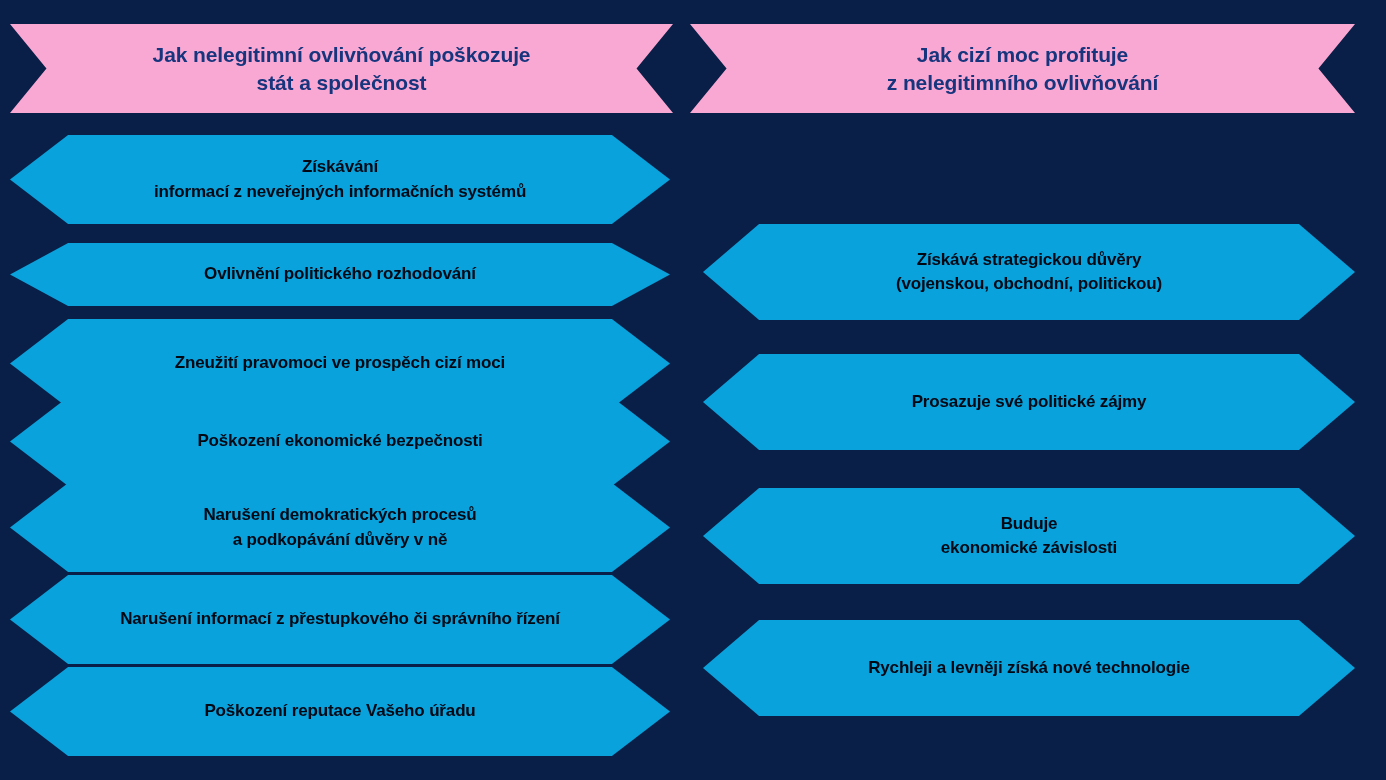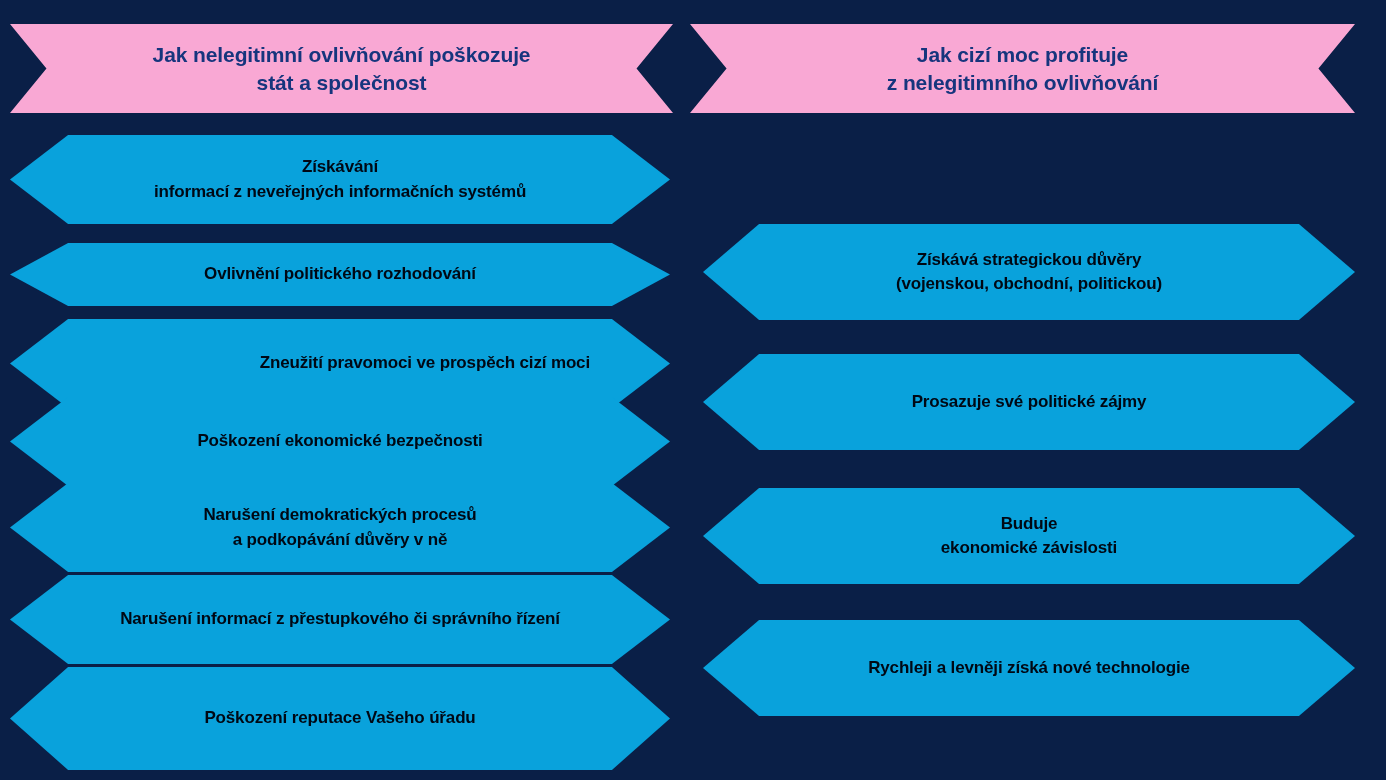--- a/index.html
+++ b/index.html
@@ -96,34 +96,34 @@
   </div>
 
   <div class="hexcol hexcol-left">
     <div class="hex" style="top:135px;height:89px;">
       <span class="hex-label">Získávání
 informací z neveřejných informačních systémů</span>
     </div>
     <div class="hex" style="top:243px;height:63px;">
       <span class="hex-label">Ovlivnění politického rozhodování</span>
     </div>
-    <div class="hex" style="top:319px;height:89px;justify-content:flex-end;">
+    <div class="hex" style="top:319px;height:89px;">
       <span class="hex-label">Zneužití pravomoci ve prospěch cizí moci</span>
     </div>
     <div class="hex" style="top:397px;height:89px;">
       <span class="hex-label">Poškození ekonomické bezpečnosti</span>
     </div>
     <div class="hex" style="top:483px;height:89px;">
       <span class="hex-label">Narušení demokratických procesů
 a podkopávání důvěry v ně</span>
     </div>
     <div class="hex" style="top:575px;height:89px;">
       <span class="hex-label">Narušení informací z přestupkového či správního řízení</span>
     </div>
-    <div class="hex" style="top:667px;height:103px;text-align:center;">
+    <div class="hex" style="top:667px;height:89px;text-align:center;">
       <span class="hex-label">Poškození reputace Vašeho úřadu</span>
     </div>
   </div>
 
   <div class="hexcol hexcol-right">
     <div class="hex" style="top:224px;height:96px;">
       <span class="hex-label">Získává strategickou důvěry
 (vojenskou, obchodní, politickou)</span>
     </div>
     <div class="hex" style="top:354px;height:96px;">

